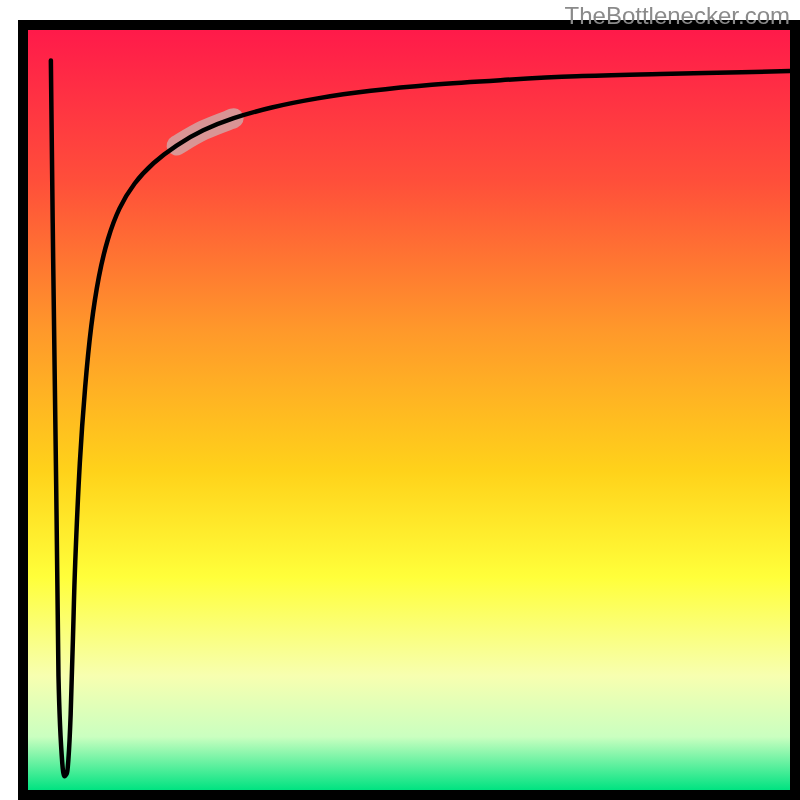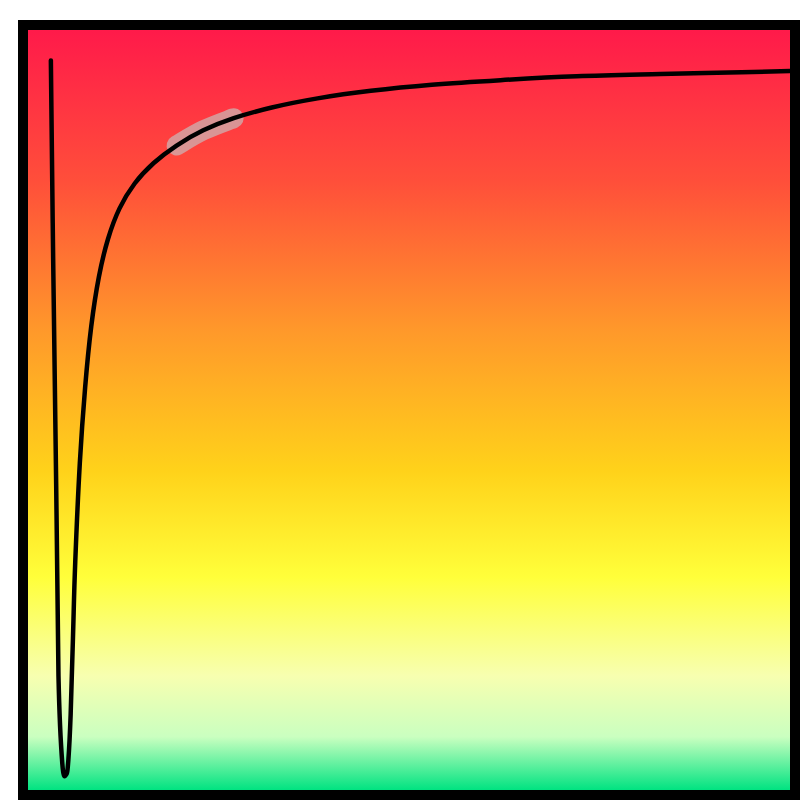--- a/index.html
+++ b/index.html
@@ -28,20 +28,21 @@
   svg.plot {
     position: absolute;
     top: 0;
     left: 0;
   }
 </style>
 </head>
 <body>
 
 <div class="container">
+  <div class="watermark">TheBottlenecker.com</div>
 
   <svg class="plot" width="800" height="800" viewBox="0 0 800 800">
     <defs>
       <linearGradient id="bg-grad" x1="0" y1="0" x2="0" y2="1">
           <stop offset="0%" stop-color="#ff1a4a"></stop>
           <stop offset="20%" stop-color="#ff4f3a"></stop>
           <stop offset="40%" stop-color="#ff9a2a"></stop>
           <stop offset="57.99999999999999%" stop-color="#ffd21a"></stop>
           <stop offset="72%" stop-color="#ffff3a"></stop>
           <stop offset="85%" stop-color="#f7ffb0"></stop>

